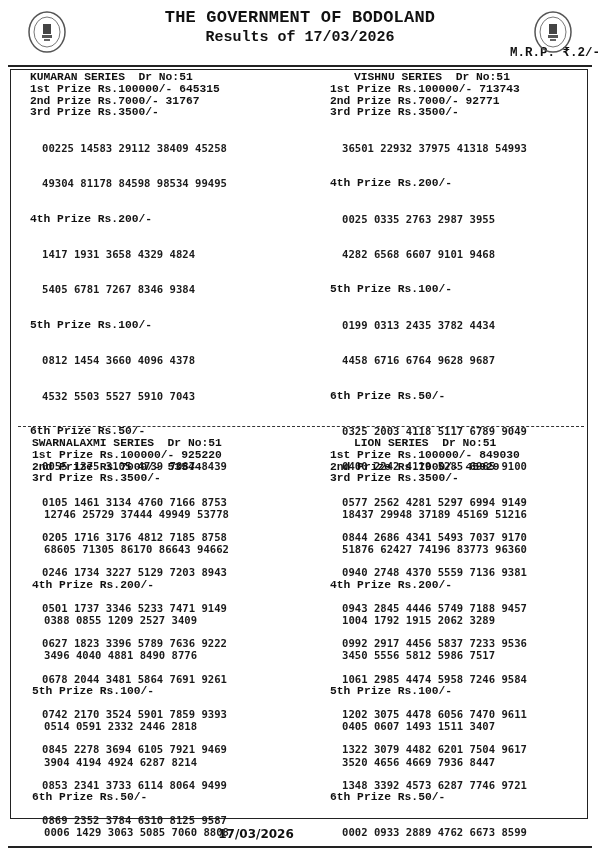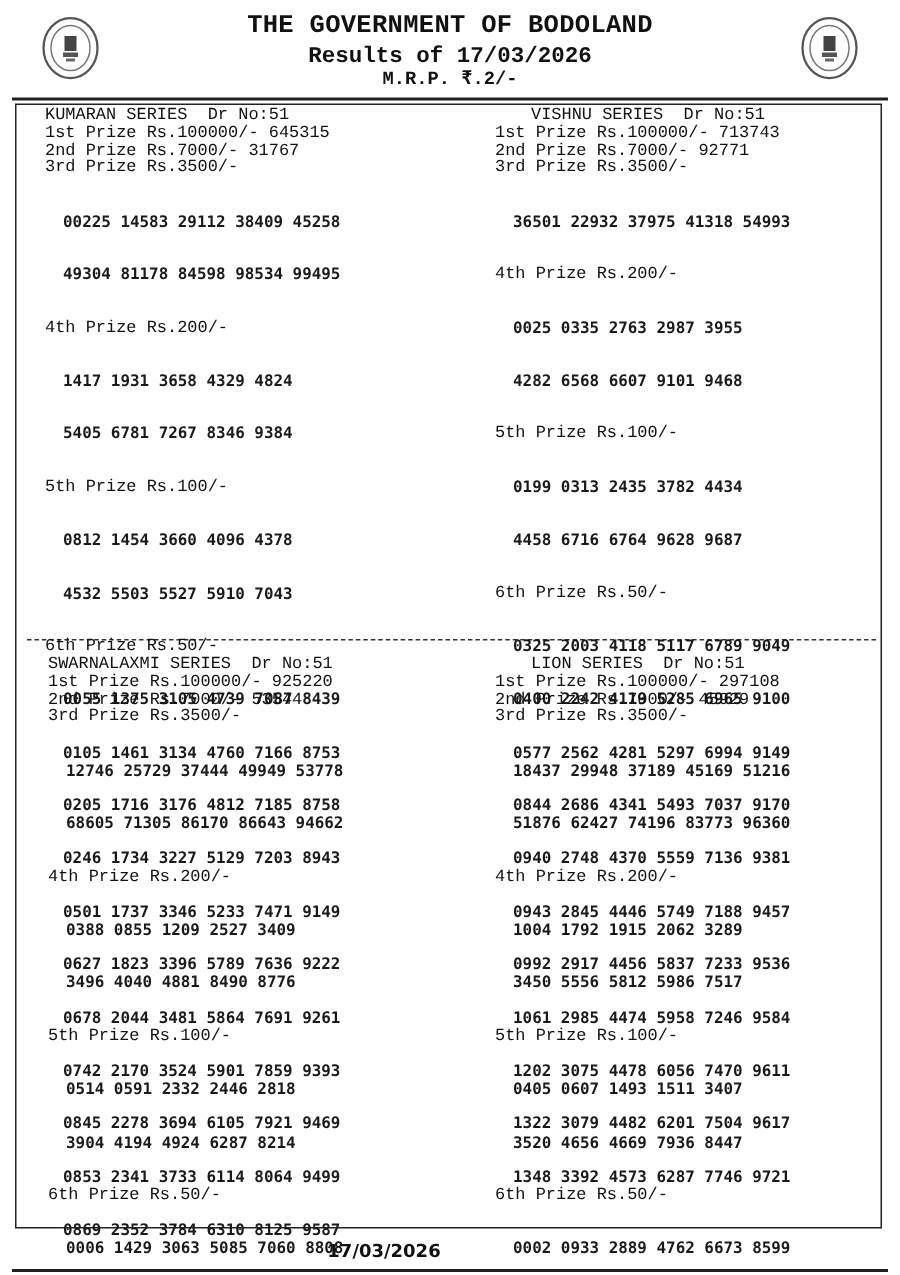--- a/index.html
+++ b/index.html
@@ -6,27 +6,27 @@
     body { width: 600px; height: 850px; position: relative; overflow: hidden; color: #111; }
     .header { position: absolute; left: 0; top: 0; width: 600px; height: 66px; }
     .emblem { position: absolute; top: 10px; width: 40px; height: 44px; }
     .emblem.left { left: 27px; }
     .emblem.right { left: 533px; }
     .emblem svg { width: 40px; height: 44px; }
     .title { position: absolute; top: 8px; left: 0; width: 600px; text-align: center;
       font-family: "Liberation Mono", monospace; font-weight: bold; font-size: 17px; letter-spacing: 0.2px; }
     .subtitle { position: absolute; top: 29px; left: 0; width: 600px; text-align: center;
       font-family: "Liberation Mono", monospace; font-weight: bold; font-size: 15px; }
-    .mrp { position: absolute; top: 44px; left: 0; width: 600px; text-align: center;
+    .mrp { position: absolute; top: 44px; left: 0; width: 600px; text-align: right;
       font-family: "Liberation Mono", monospace; font-weight: bold; font-size: 12.5px; }
     .top-rule { position: absolute; left: 8px; top: 65px; width: 584px; height: 2px; background: #222; }
     .box { position: absolute; left: 10px; top: 69px; width: 578px; height: 750px; border: 1.5px solid #222; box-sizing: border-box; }
     .divider { position: absolute; left: 18px; top: 426px; width: 566px; height: 0; border-top: 1.5px dashed #333; }
     .series { position: absolute; font-family: "Liberation Mono", monospace; font-size: 11.3px; line-height: 11.8px; }
-    .series .hdr, .series .prize-label { font-weight: normal; white-space: pre; }
+    .series .hdr, .series .prize-label { font-weight: bold; white-space: pre; }
     .series .nums { font-family: "DejaVu Sans Mono", monospace; font-size: 10.6px; line-height: 11.8px; font-weight: bold; color: #1a1a1a; white-space: pre; margin-left: 12px; }
     .series .row { height: 11.8px; white-space: pre; }
     .kumaran { left: 30px; top: 72px; }
     .vishnu { left: 330px; top: 72px; }
     .swarna { left: 32px; top: 438px; }
     .lion { left: 330px; top: 438px; }
     .vishnu .hdr, .lion .hdr { padding-left: 24px; }
     .footer-date { position: absolute; top: 827px; left: 0; width: 512px; text-align: center;
       font-family: "DejaVu Sans", sans-serif; font-weight: bold; font-size: 12px; }
     .bottom-rule { position: absolute; left: 8px; top: 846px; width: 584px; height: 2px; background: #222; }
@@ -179,21 +179,21 @@
     
     
     
     
     
   </div>
 </div>
 
 <div class="series lion">
   <div class="hdr">LION SERIES  Dr No:51</div>
-  <div class="prize-label">1st Prize Rs.100000/- 297108</div>
+  <div class="prize-label">1st Prize Rs.100000/- 849030</div>
   <div class="prize-label">2nd Prize Rs.7000/- 45929</div>
   <div class="prize-label">3rd Prize Rs.3500/-</div>
   <div class="nums">
     <div class="row">18437 29948 37189 45169 51216</div>
     <div class="row">51876 62427 74196 83773 96360</div>
   </div>
   <div class="prize-label">4th Prize Rs.200/-</div>
   <div class="nums">
     <div class="row">1004 1792 1915 2062 3289</div>
     <div class="row">3450 5556 5812 5986 7517</div>

